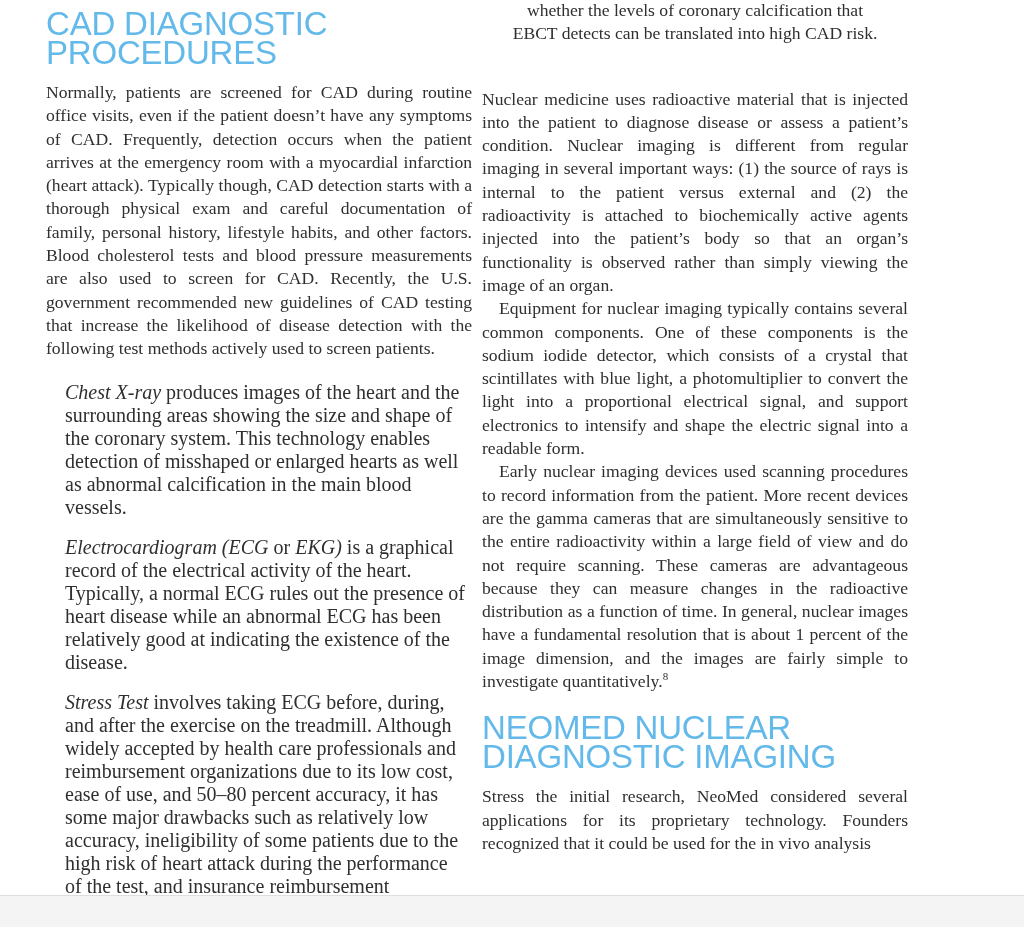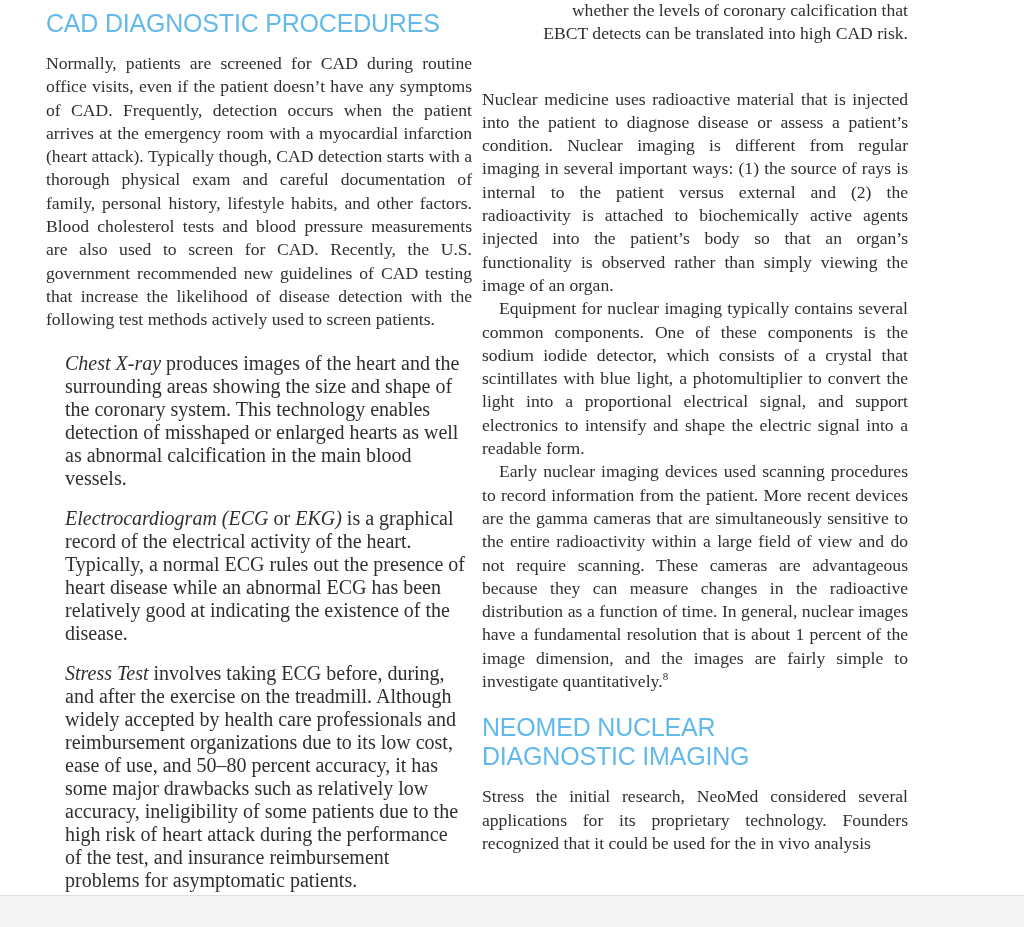--- a/index.html
+++ b/index.html
@@ -61,21 +61,21 @@
     top: 0;
     width: 426px;
   }
   .column-left  { left: 46px; }
   .column-right { left: 482px; }
 
   .heading {
     color: #63b9e9;
     font-family: "Liberation Sans", sans-serif;
     font-weight: 400;
-    font-size: 25px;
+    font-size: 33px;
     letter-spacing: -0.2px;
     line-height: 29px;
     margin: 0;
     padding: 0;
   }
   .heading.first-left {
     padding-top: 10px;
   }
 
   p.body-text {
@@ -83,21 +83,21 @@
     padding: 0;
     font-family: "Liberation Serif", serif;
     font-size: 17.6px;
     line-height: 23.3px;
     color: #2f2f2f;
     text-align: justify;
     -webkit-hyphens: none;
     hyphens: none;
   }
   p.body-text.ragged {
-    text-align: right;
+    text-align: center;
   }
   p.indent {
     text-indent: 17px;
   }
   .spacer-sm { height: 14px; }
   .spacer-md { height: 20px; }
   .spacer-lg { height: 28px; }
 
   .blockquote {
     margin: 0;

